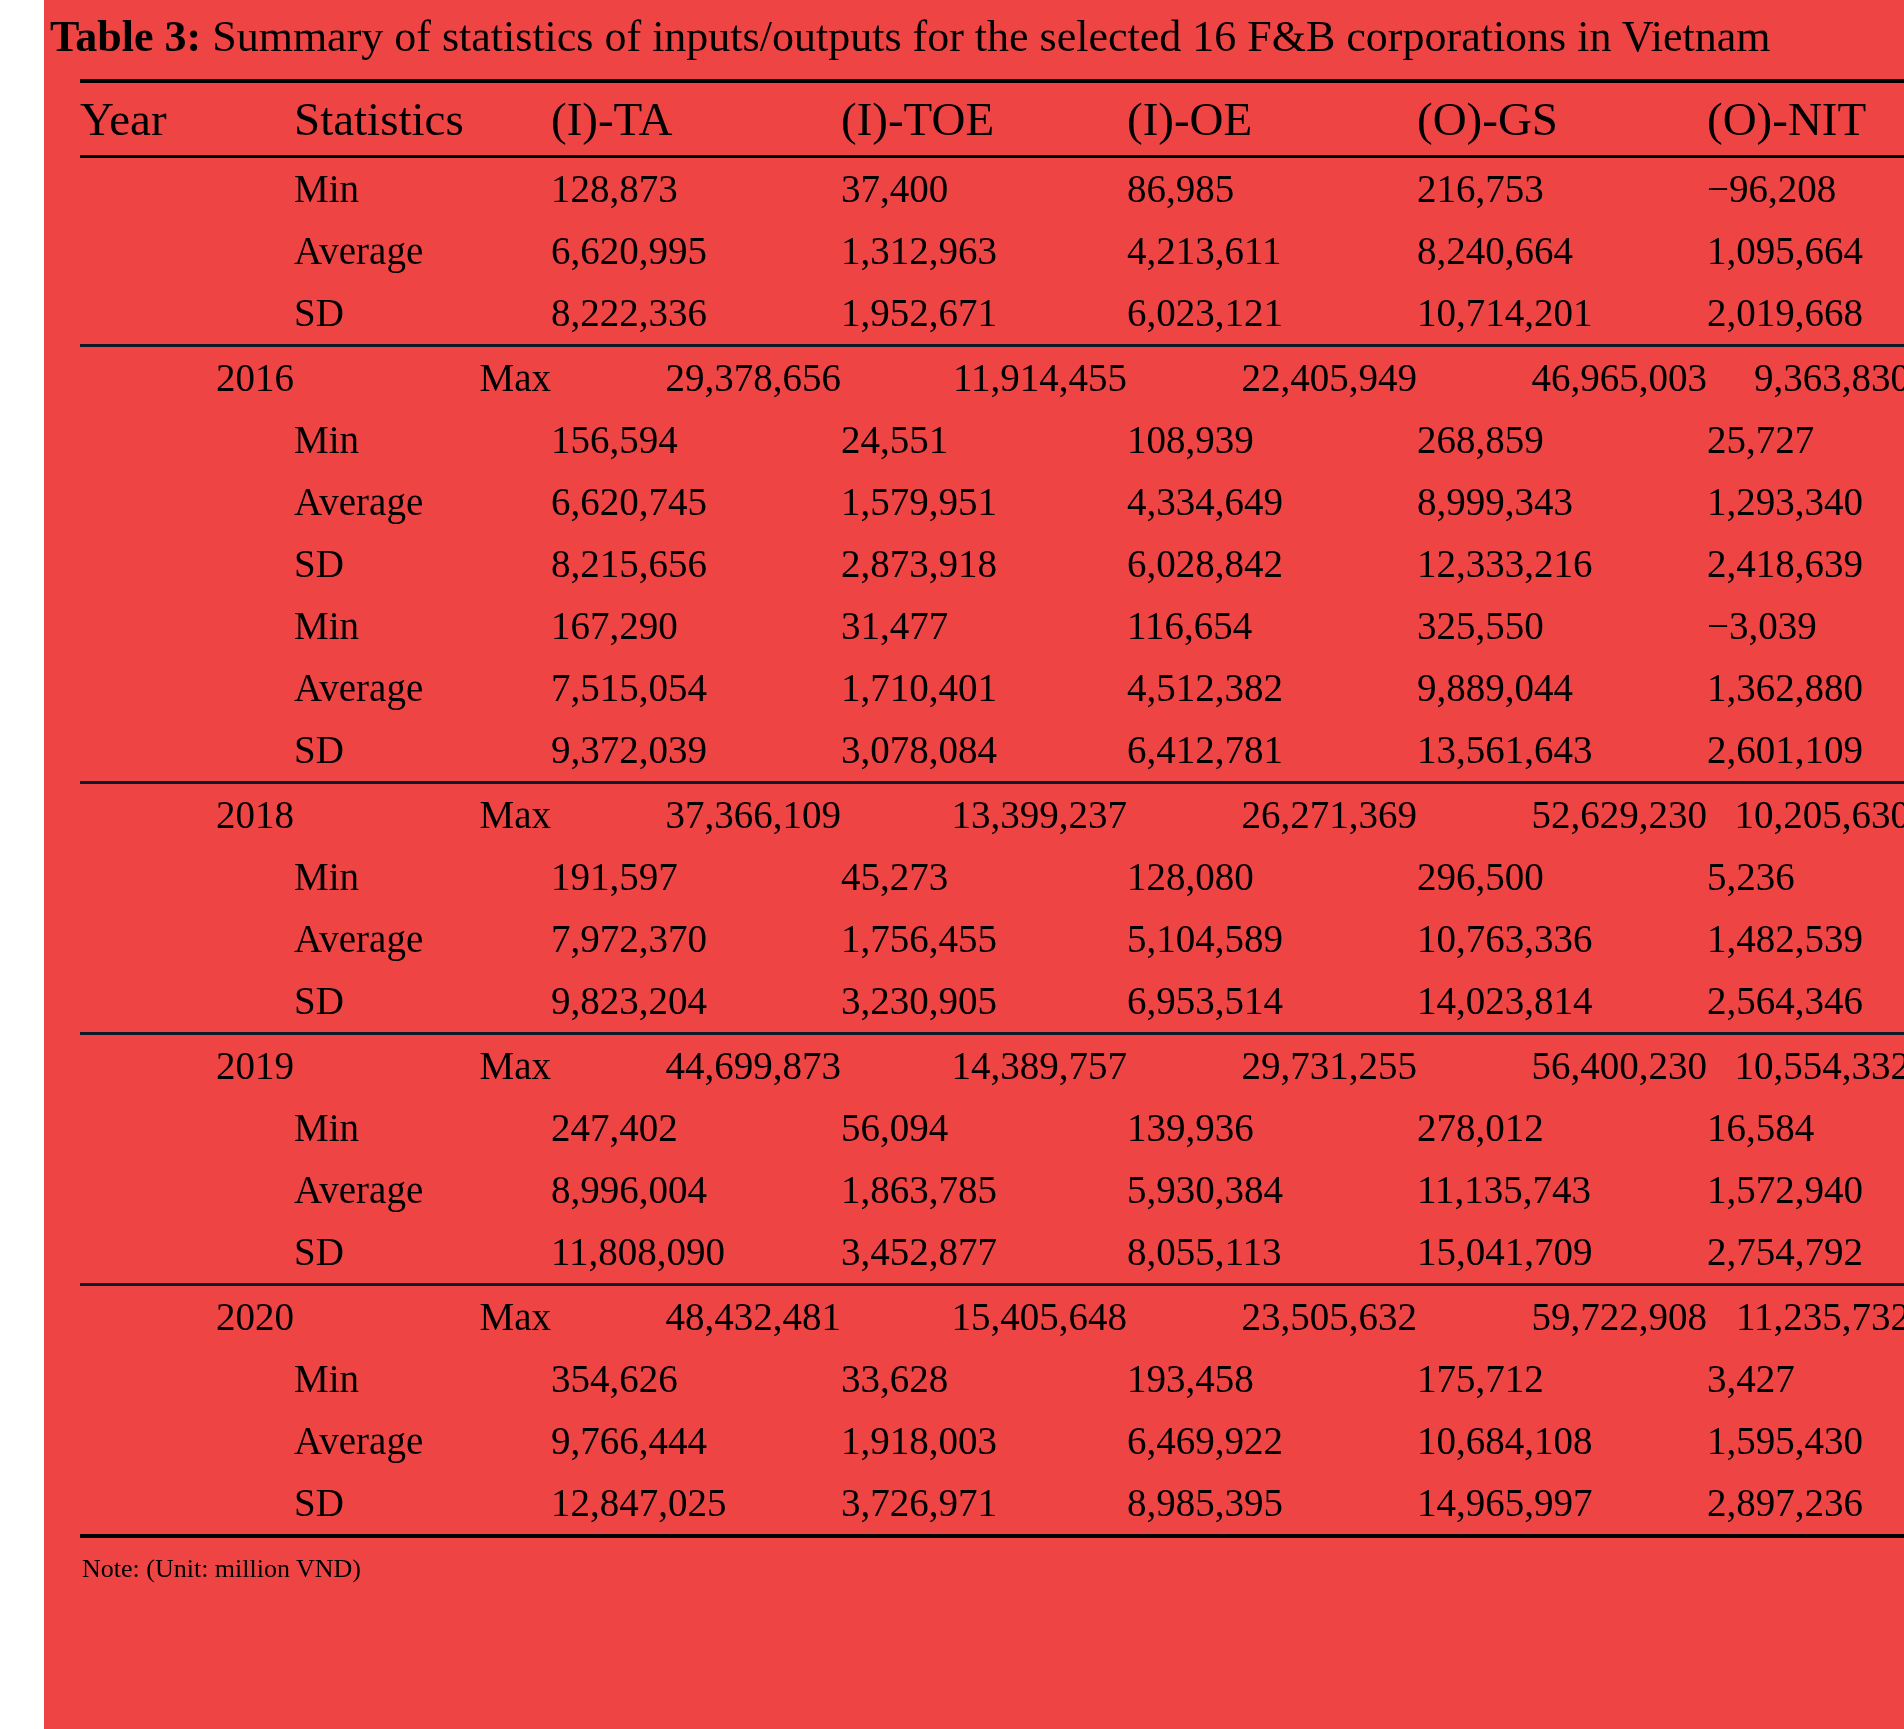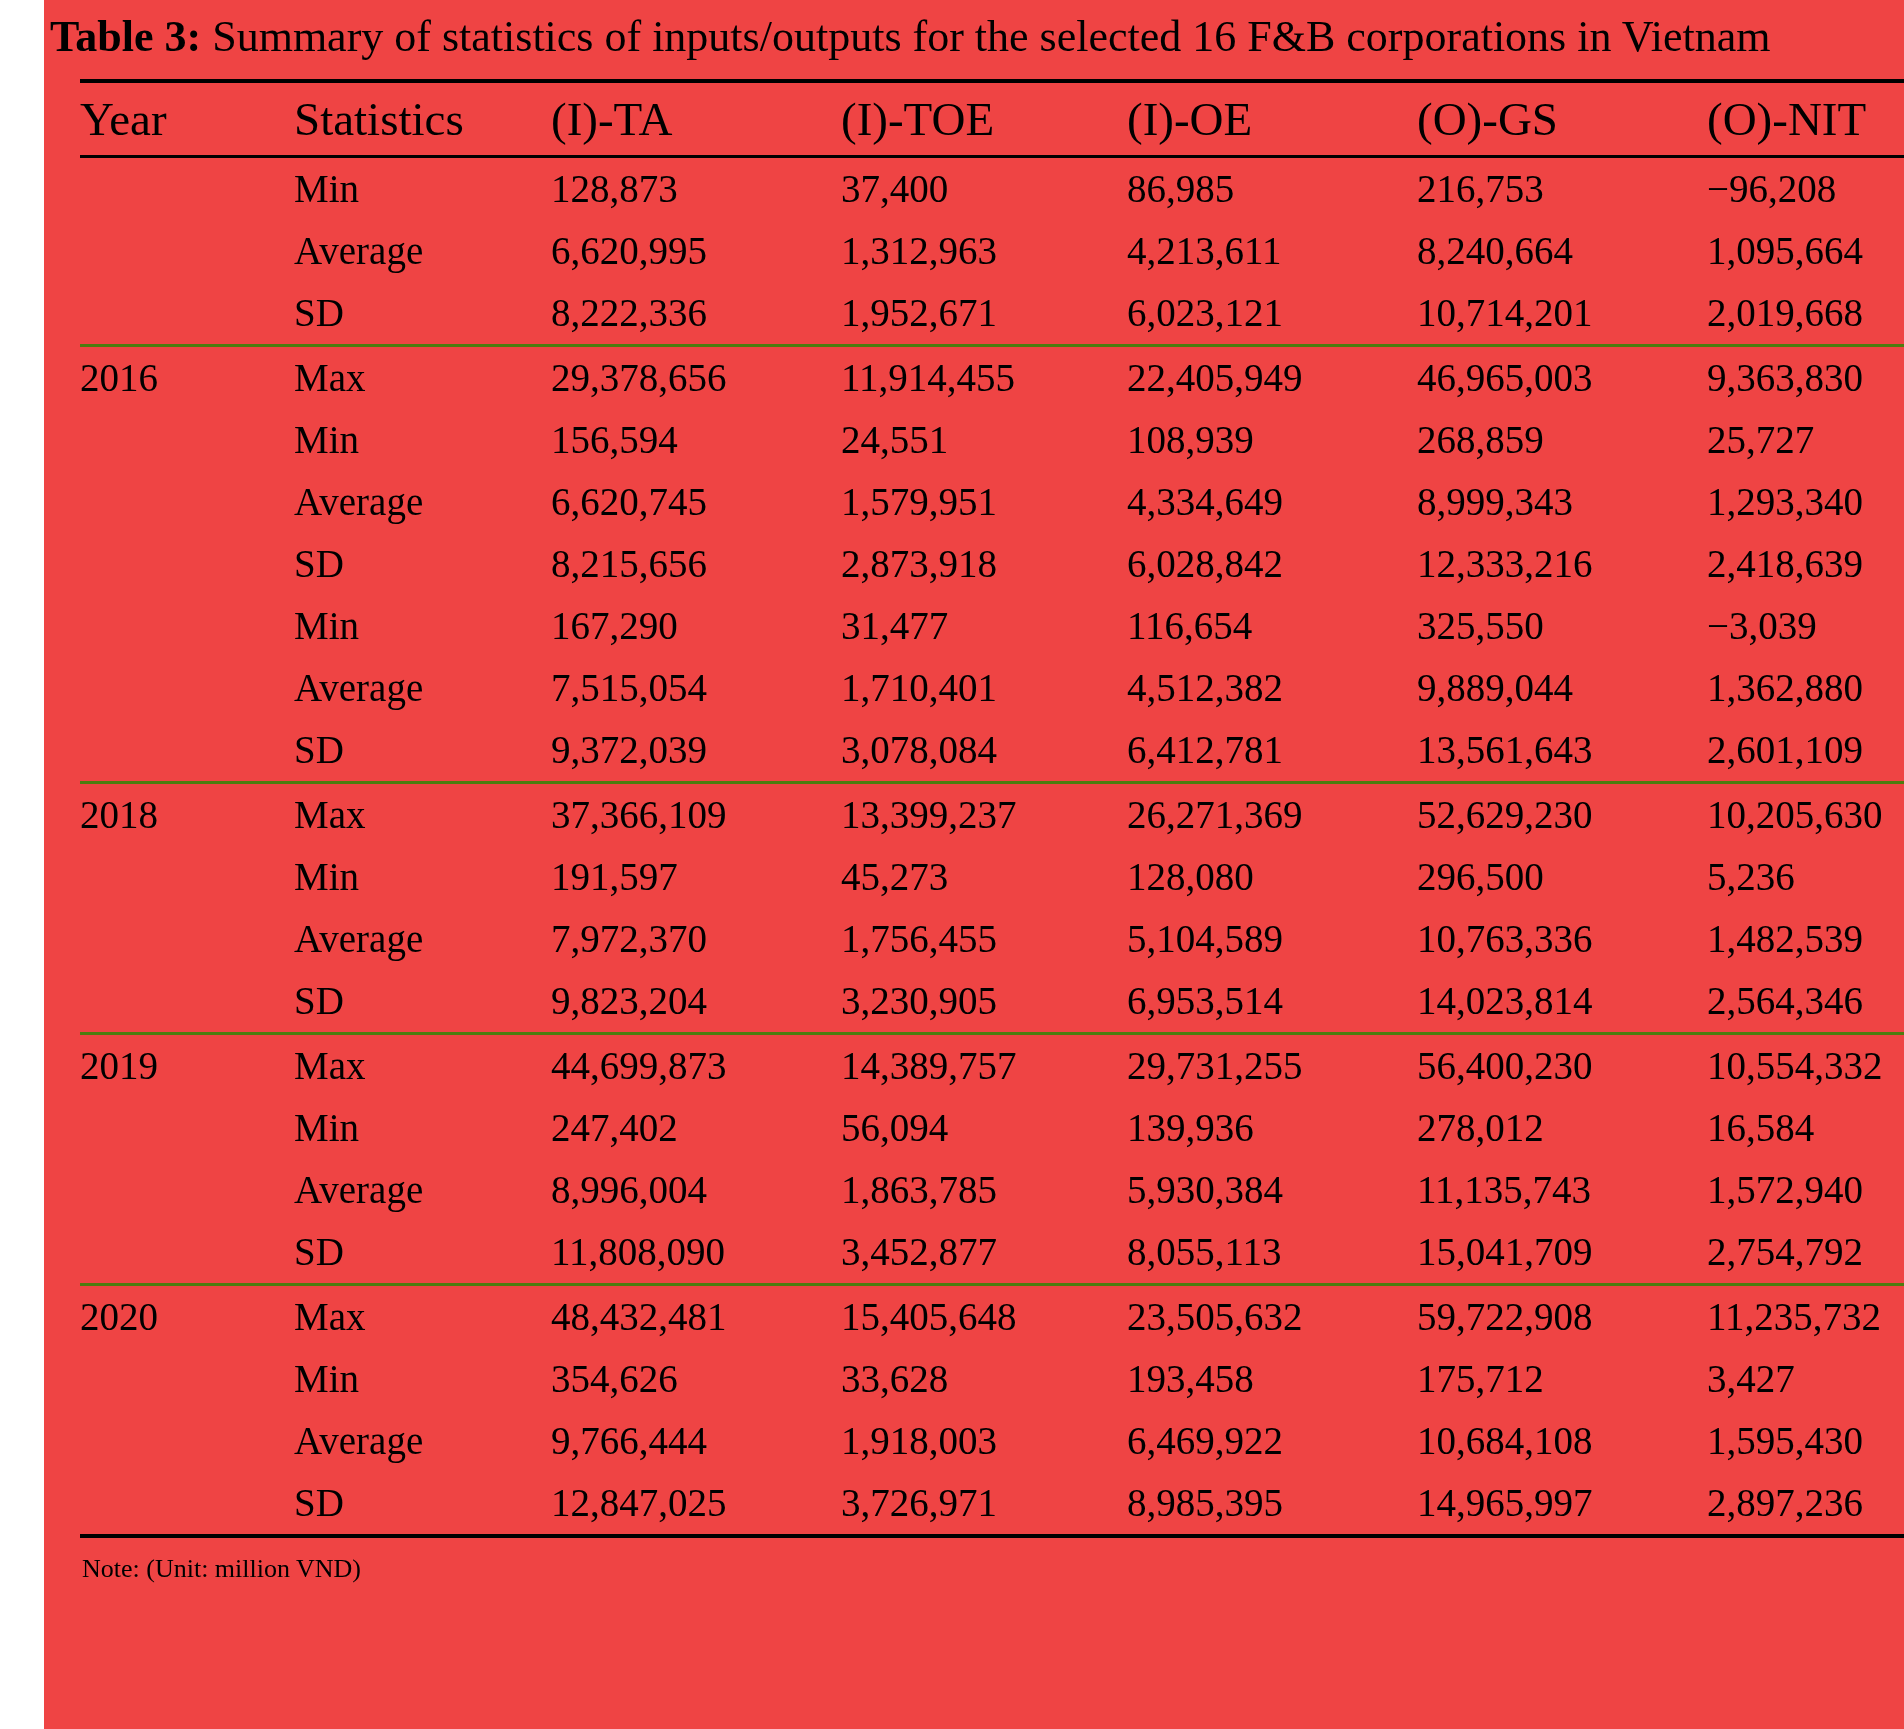--- a/index.html
+++ b/index.html
@@ -45,21 +45,22 @@
   }
   table.stats tbody td {
     font-size: 39px;
     height: 62px;
     padding: 0;
     vertical-align: middle;
     text-align: left;
     white-space: nowrap;
   }
   table.stats tbody tr.year-start td {
-    border-top: 3px solid #4d7c0f;
+    border-top: 3px solid #0f172a;
+    text-align: right;
   }
   .pad {
     padding-left: 4px;
   }
   .note {
     margin: 16px 0 0 38px;
     font-size: 26px;
   }
 </style>
 </head>

